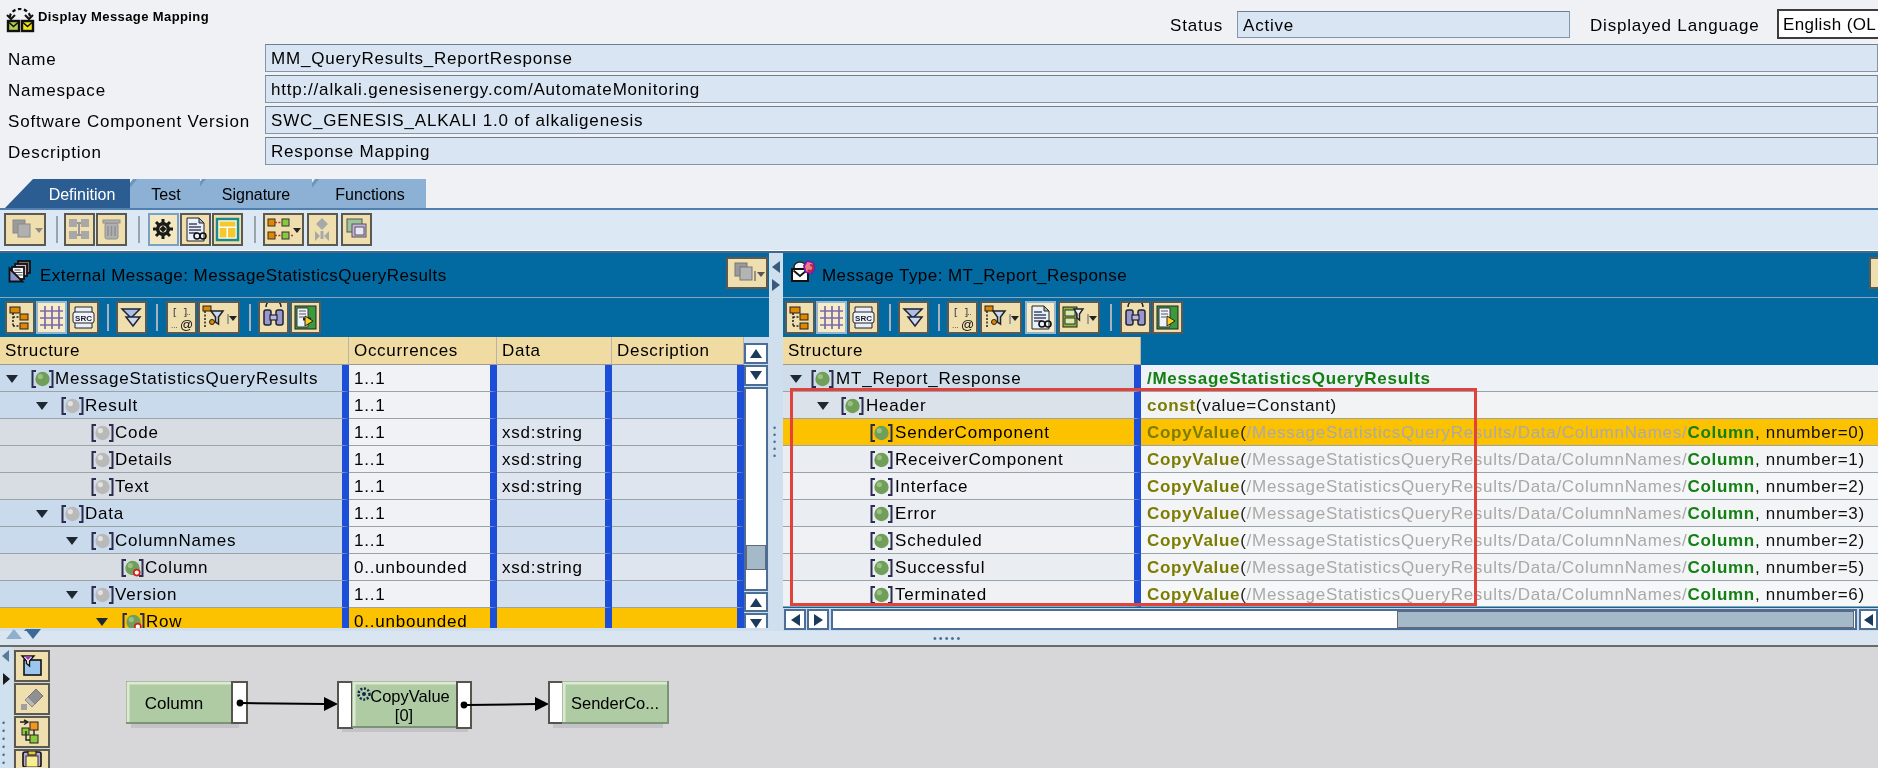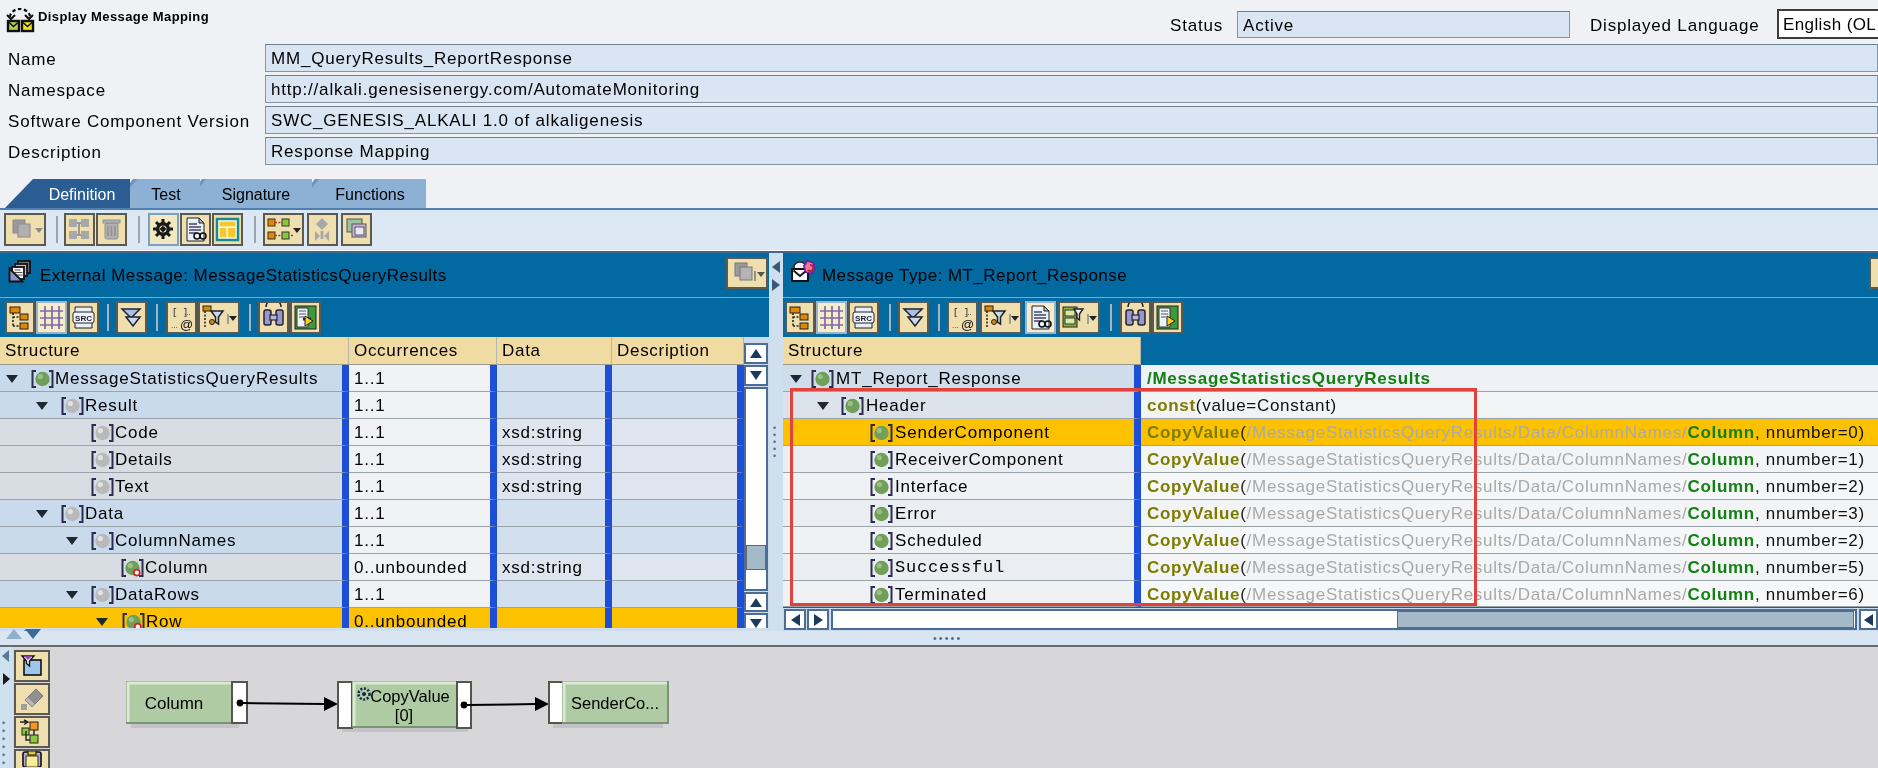--- a/index.html
+++ b/index.html
@@ -363,21 +363,21 @@
     <div class="cell" style="left:497px;top:217px;width:115px;height:27px;background:#dfe5ee;padding:4px 0 0 5px;">xsd:string</div>
     <div class="cell" style="left:612px;top:217px;width:132px;height:27px;background:#dfe5ee;"></div>
     <div class="cell" style="left:0;top:244px;width:349px;height:27px;background:#c9daec;">
         <i class="tri abs" style="left:66px;top:10px;"></i>
         <svg class="abs" style="left:90px;top:4px;" width="25" height="20" viewBox="0 0 25 20">
           <path d="M6 2 H2.5 V18 H6" fill="none" stroke="#2c2c4e" stroke-width="2"></path>
           <path d="M19 2 h3.5 v16 h-3.5" fill="none" stroke="#2c2c4e" stroke-width="2"></path>
           <circle cx="12.5" cy="10" r="7.2" fill="#b9b9b9"></circle>
           <circle cx="10.3" cy="7.6" r="2.6" fill="#e2e2e2"></circle>
         </svg>
-        <span class="abs node" style="left:115px;top:4px;">DataRows</span>
+        <span class="abs node" style="left:115px;top:4px;">Version</span>
       </div>
     <div class="cell" style="left:349px;top:244px;width:148px;height:27px;background:#f1f2f6;padding:4px 0 0 5px;">1..1</div>
     <div class="cell" style="left:497px;top:244px;width:115px;height:27px;background:#d2dfee;padding:4px 0 0 5px;"></div>
     <div class="cell" style="left:612px;top:244px;width:132px;height:27px;background:#d2dfee;"></div>
     <div class="cell" style="left:0;top:271px;width:349px;height:21px;background:#fcc200;overflow:hidden;">
         <i class="tri abs" style="left:96px;top:10px;"></i>
         <svg class="abs" style="left:121px;top:4px;" width="25" height="20" viewBox="0 0 25 20">
           <path d="M6 2 H2.5 V18 H6" fill="none" stroke="#2c2c4e" stroke-width="2"></path>
           <path d="M19 2 h3.5 v16 h-3.5" fill="none" stroke="#2c2c4e" stroke-width="2"></path>
           <circle cx="12.5" cy="10" r="7.2" fill="#6f9f58"></circle>
@@ -560,21 +560,21 @@
     <div class="cell" style="left:0;top:190px;width:358px;height:27px;background:#eff1f4;">
         <svg class="abs" style="left:86px;top:4px;" width="25" height="20" viewBox="0 0 25 20">
           <path d="M6 2 H2.5 V18 H6" fill="none" stroke="#2c2c4e" stroke-width="2"></path>
           <path d="M19 2 h3.5 v16 h-3.5" fill="none" stroke="#2c2c4e" stroke-width="2"></path>
           <circle cx="12.5" cy="10" r="7.2" fill="#6f9f58"></circle>
           <circle cx="10.3" cy="7.6" r="2.6" fill="#9dbf86"></circle>
         </svg>
         <span class="abs node" style="left:112px;top:4px;">Scheduled</span>
       </div>
     <div class="cell map" style="left:358px;top:190px;width:737px;height:27px;background:#f6f7f8;border-right:none;padding:4px 0 0 6px;"><span class="olive">CopyValue</span><span style="color:#222;">(</span><span class="gray">/MessageStatisticsQueryResults/Data/ColumnNames/</span><span class="green">Column</span><span style="color:#111;">, nnumber=2)</span></div>
-    <div class="cell" style="left:0;top:217px;width:358px;height:27px;background:#eaedf1;font-family:Liberation Mono, monospace;">
+    <div class="cell" style="left:0;top:217px;width:358px;height:27px;background:#eaedf1;">
         <svg class="abs" style="left:86px;top:4px;" width="25" height="20" viewBox="0 0 25 20">
           <path d="M6 2 H2.5 V18 H6" fill="none" stroke="#2c2c4e" stroke-width="2"></path>
           <path d="M19 2 h3.5 v16 h-3.5" fill="none" stroke="#2c2c4e" stroke-width="2"></path>
           <circle cx="12.5" cy="10" r="7.2" fill="#6f9f58"></circle>
           <circle cx="10.3" cy="7.6" r="2.6" fill="#9dbf86"></circle>
         </svg>
         <span class="abs node" style="left:112px;top:4px;">Successful</span>
       </div>
     <div class="cell map" style="left:358px;top:217px;width:737px;height:27px;background:#f3f4f6;border-right:none;padding:4px 0 0 6px;"><span class="olive">CopyValue</span><span style="color:#222;">(</span><span class="gray">/MessageStatisticsQueryResults/Data/ColumnNames/</span><span class="green">Column</span><span style="color:#111;">, nnumber=5)</span></div>
     <div class="cell" style="left:0;top:244px;width:358px;height:26px;background:#eff1f4;">

